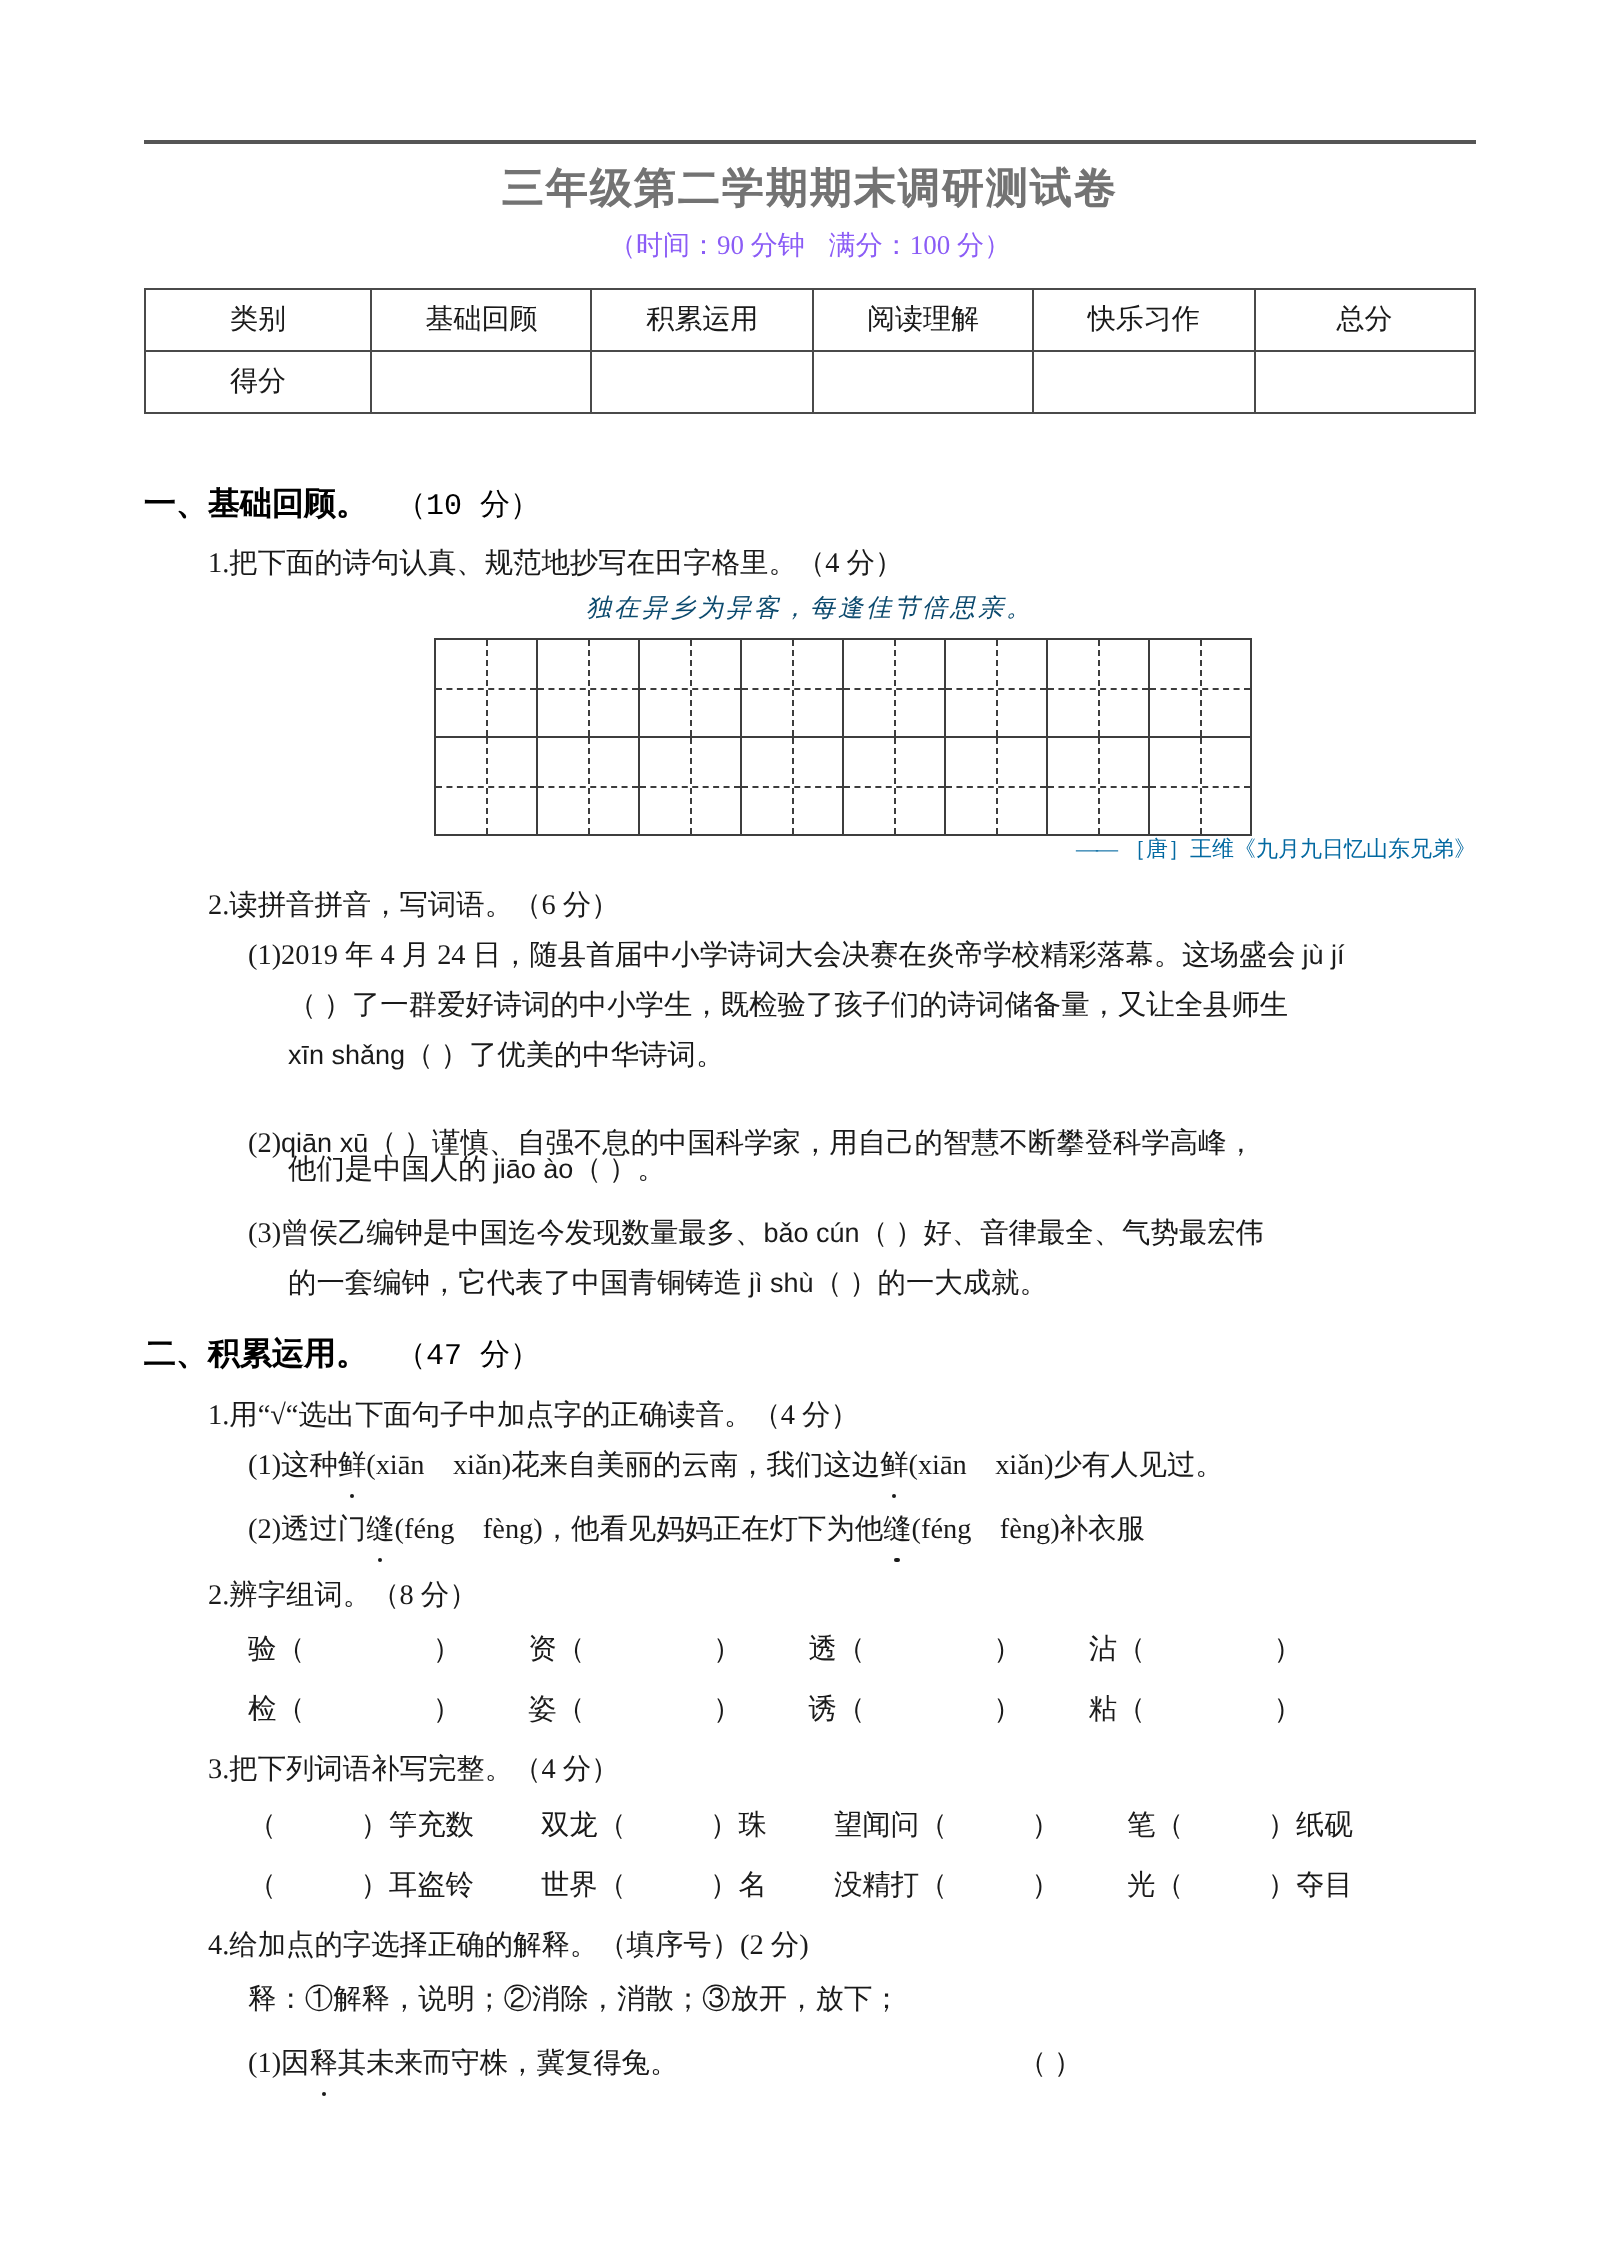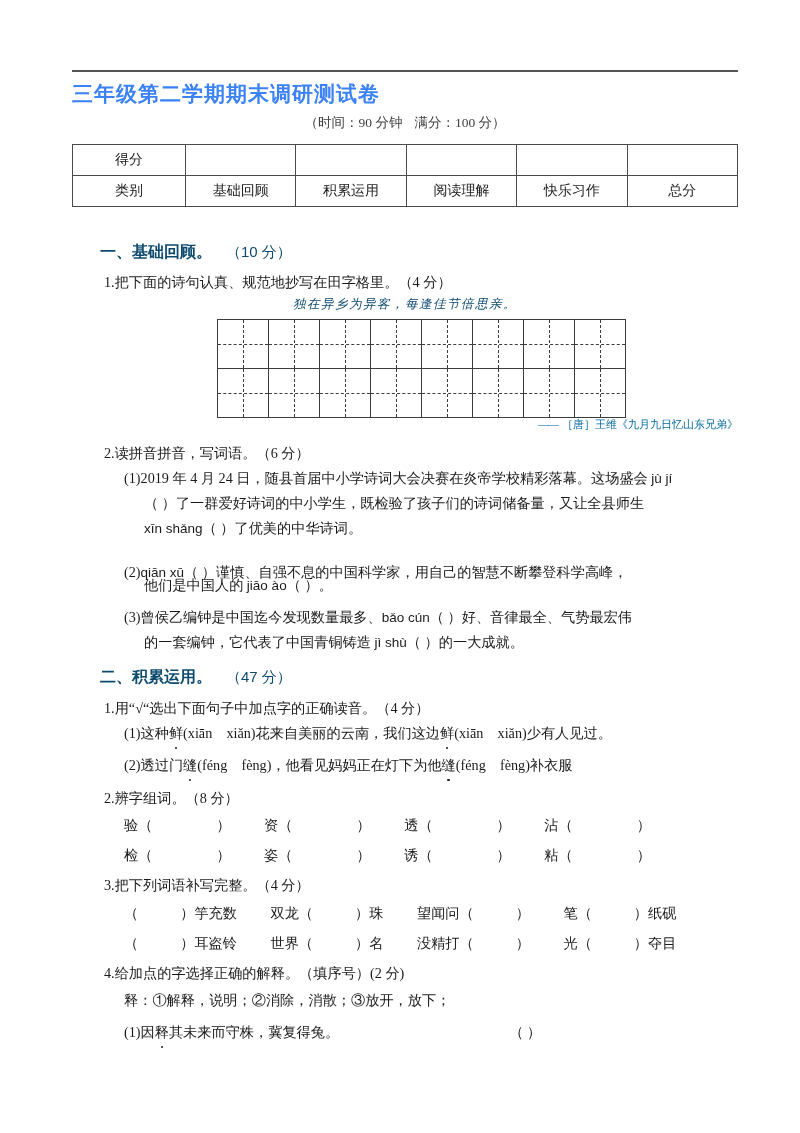--- a/index.html
+++ b/index.html
@@ -32,35 +32,35 @@
     height: 2px;
     background: #555555;
   }
 
   
   .doc-title {
     position: absolute;
     left: 0;
     top: 80px;
     width: 666px;
-    text-align: left;
+    text-align: center;
     font-family: "Liberation Sans", "DejaVu Sans", sans-serif;
     font-weight: bold;
     font-size: 21px;
     letter-spacing: 1px;
-    color: #3b82f6;
+    color: #737373;
   }
   .doc-subtitle {
     position: absolute;
     left: 0;
     top: 114px;
     width: 666px;
     text-align: center;
     font-size: 13.5px;
-    color: #404040;
+    color: #8b5cf6;
   }
   .doc-subtitle .gap { display: inline-block; width: 12px; }
 
   
   .score-table {
     position: absolute;
     left: 0;
     top: 144px;
     width: 666px;
     border-collapse: collapse;
@@ -73,26 +73,25 @@
     vertical-align: middle;
     font-size: 14px;
     color: #1a1a1a;
   }
   .score-table tr td:first-child { width: 110px; }
 
   
   .sec-head {
     position: absolute;
     left: 0;
-    font-family: Liberation Sans, sans-serif;
+    font-family: Liberation Mono, monospace;
     font-size: 16px;
     font-weight: bold;
-    color: #0c4a6e;
+    color: #000000;
     white-space: nowrap;
-    margin-left: 28px;
   }
   .sec-head .pts {
     font-weight: normal;
     font-size: 15px;
     margin-left: 14px;
     letter-spacing: 0px;
   }
 
   .q {
     position: absolute;
@@ -190,35 +189,35 @@
 
   <div class="doc-title">三年级第二学期期末调研测试卷</div>
 
   <div class="doc-subtitle">
     <span>（时间：90 分钟</span><span class="gap"></span><span>满分：100 分）</span>
   </div>
 
   <table class="score-table">
     <tbody>
         <tr>
-      <td>得分</td>
-      <td></td>
-      <td></td>
-      <td></td>
-      <td></td>
-      <td></td>
-    </tr>
-    <tr>
       <td>类别</td>
       <td>基础回顾</td>
       <td>积累运用</td>
       <td>阅读理解</td>
       <td>快乐习作</td>
       <td>总分</td>
     </tr>
+    <tr>
+      <td>得分</td>
+      <td></td>
+      <td></td>
+      <td></td>
+      <td></td>
+      <td></td>
+    </tr>
   </tbody>
     </table>
 
   <div class="sec-head" style="top:242px;">
     <span>一、基础回顾。</span><span class="pts">（10 分）</span>
   </div>
 
   <div class="q q-l1" style="top:272px;">
     <span>1.</span><span>把下面的诗句认真、规范地抄写在田字格里。（4 分）</span>
   </div>

